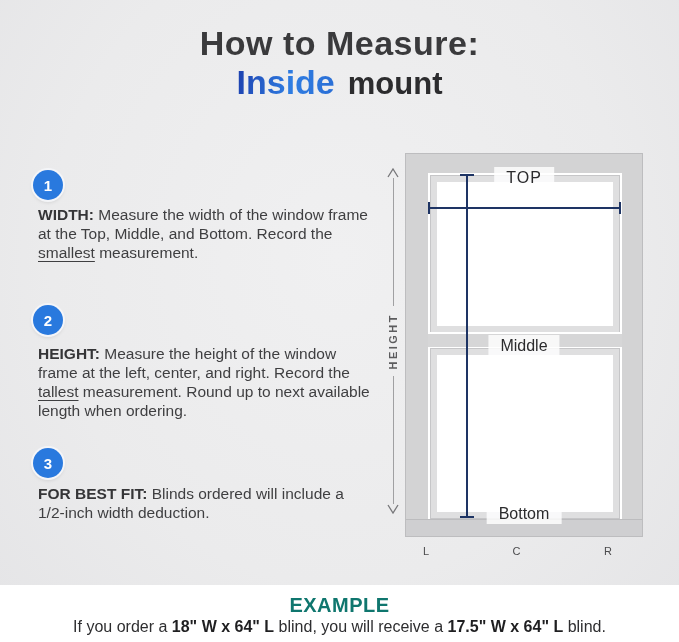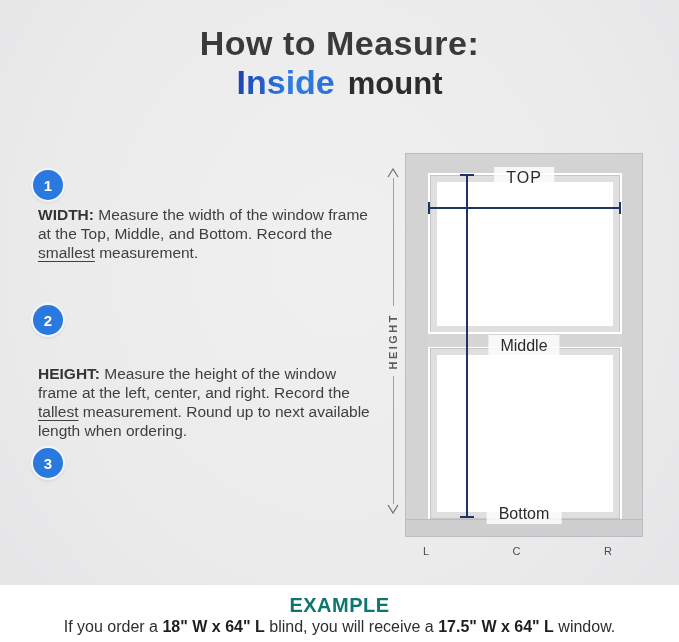--- a/index.html
+++ b/index.html
@@ -127,26 +127,29 @@
   <div class="step-circle" style="top:170px;">
     <span>1</span>
   </div>
   <div class="step-text" style="top:205px;">
     <span class="b">WIDTH:</span><span> Measure the width of the window frame at the Top, Middle, and Bottom. Record the </span><span class="u">smallest</span><span> measurement.</span>
   </div>
 
   <div class="step-circle" style="top:305px;">
     <span>2</span>
   </div>
-  <div class="step-text" style="top:364px;">
+  <div class="step-text" style="top:344px;">
     <span class="b">HEIGHT:</span><span> Measure the height of the window frame at the left, center, and right. Record the </span><span class="u">tallest</span><span> measurement. Round up to next available length when ordering.</span>
   </div>
 
   <div class="step-circle" style="top:448px;">
     <span>3</span>
+  </div>
+  <div class="step-text" style="top:484px;">
+    <span class="b">FOR BEST FIT:</span><span> Blinds ordered will include a 1/2-inch width deduction.</span><span class="u"></span><span></span>
   </div>
 
   <div class="diagram">
 
 
     <div class="height-arrow">
       <svg width="12" height="10" viewBox="0 0 12 10">
           <polyline points="1,9 6,1 11,9" fill="none" stroke="#77777a" stroke-width="1.3"></polyline>
         </svg>
       <div class="arrow-line-v"></div>
@@ -176,17 +179,17 @@
     <div class="lcr">
       <span>L</span>
       <span>C</span>
       <span>R</span>
     </div>
   </div>
 
   <div class="footer">
     <div class="example-heading">EXAMPLE</div>
     <div class="example-text">
-      <span>If you order a </span><span class="b">18" W x 64" L</span><span> blind, you will receive a </span><span class="b">17.5" W x 64" L</span><span> window.</span>
+      <span>If you order a </span><span class="b">18" W x 64" L</span><span> blind, you will receive a </span><span class="b">17.5" W x 64" L</span><span> blind.</span>
     </div>
   </div>
 
 </div>
 
 </body></html>

